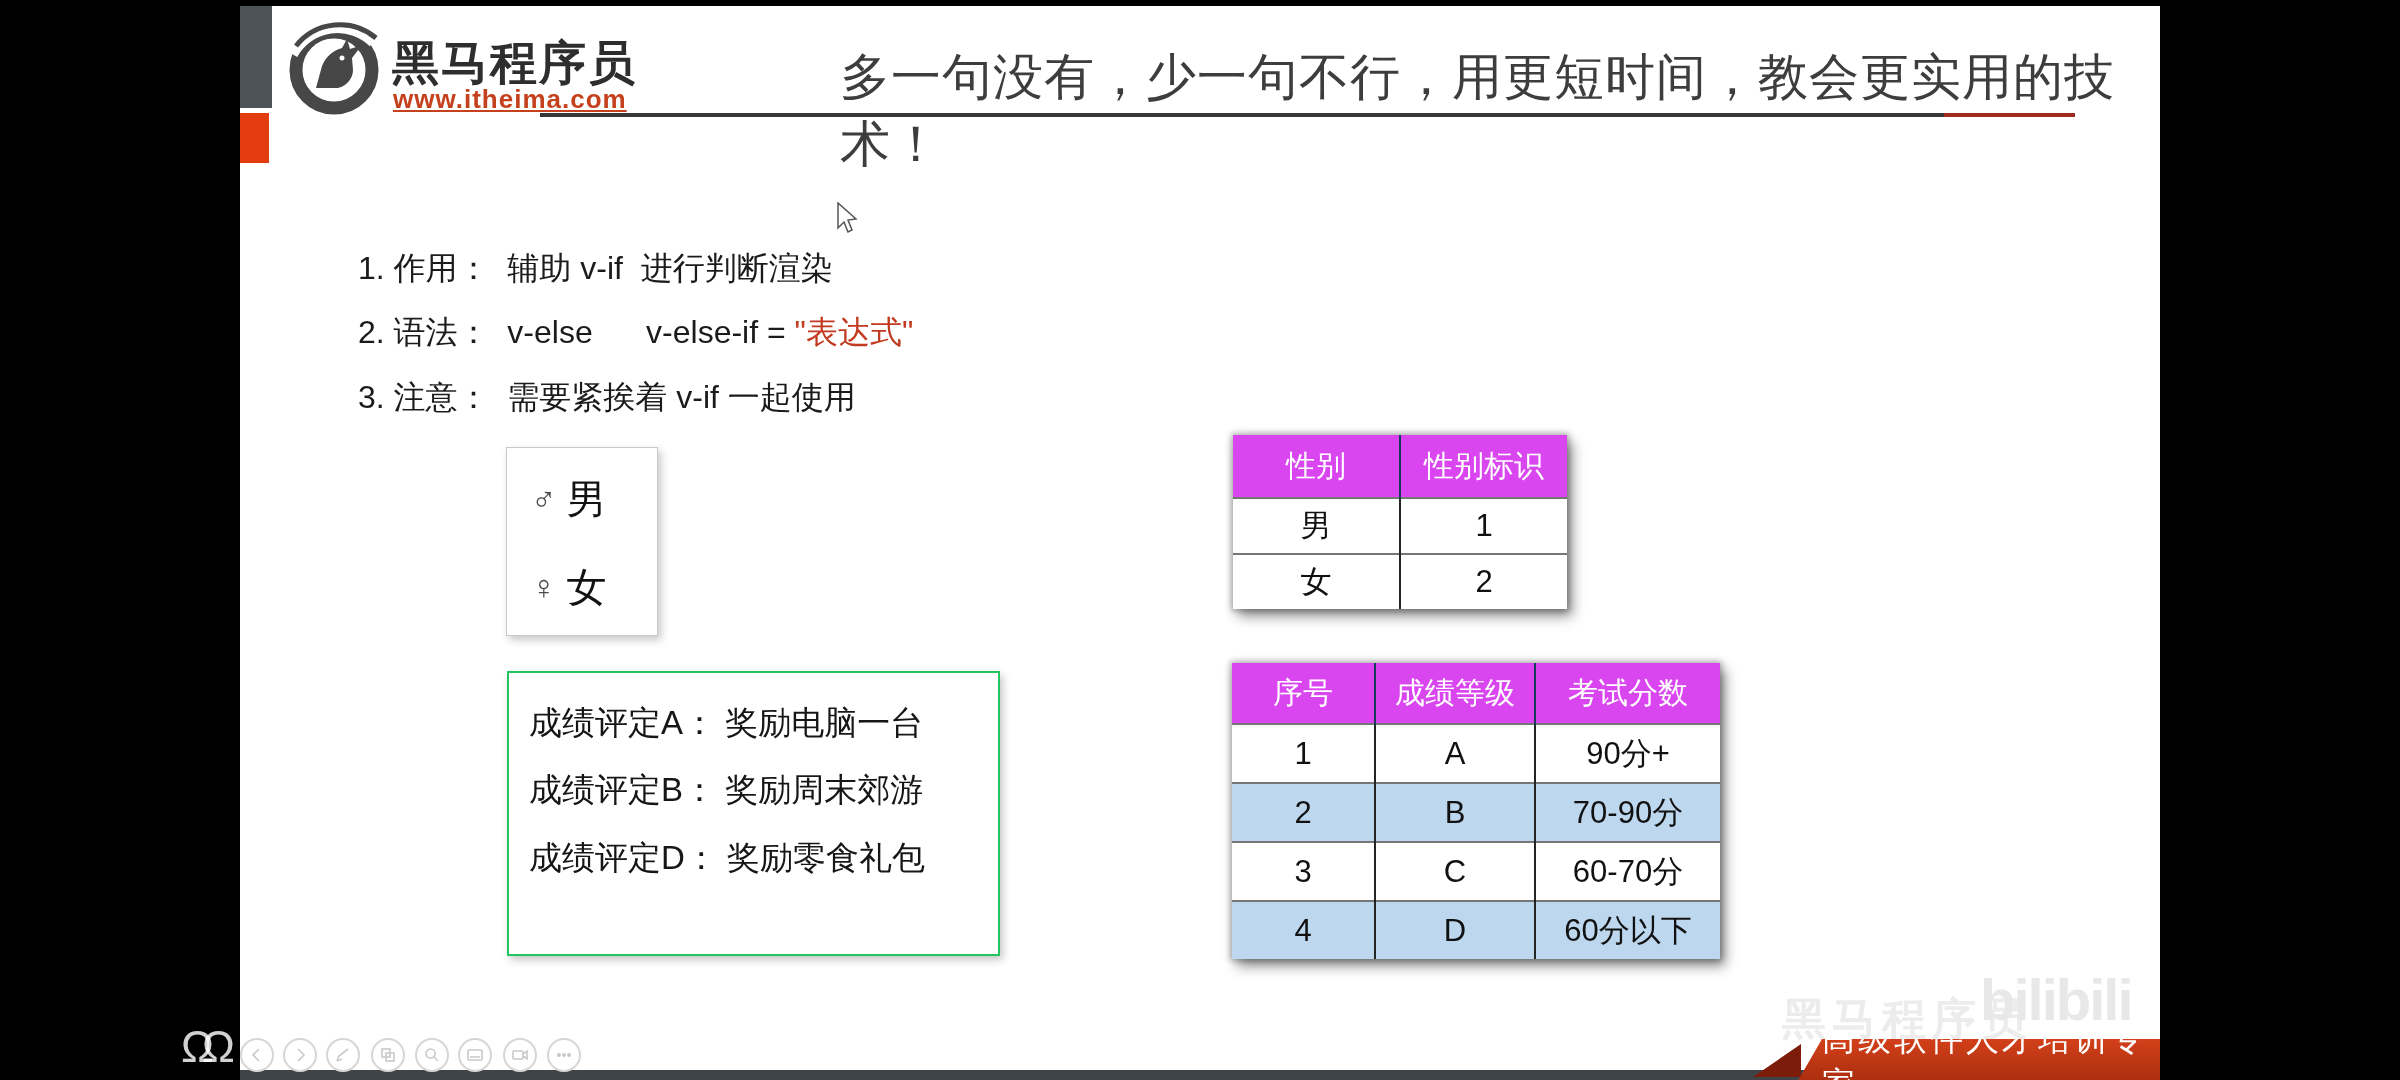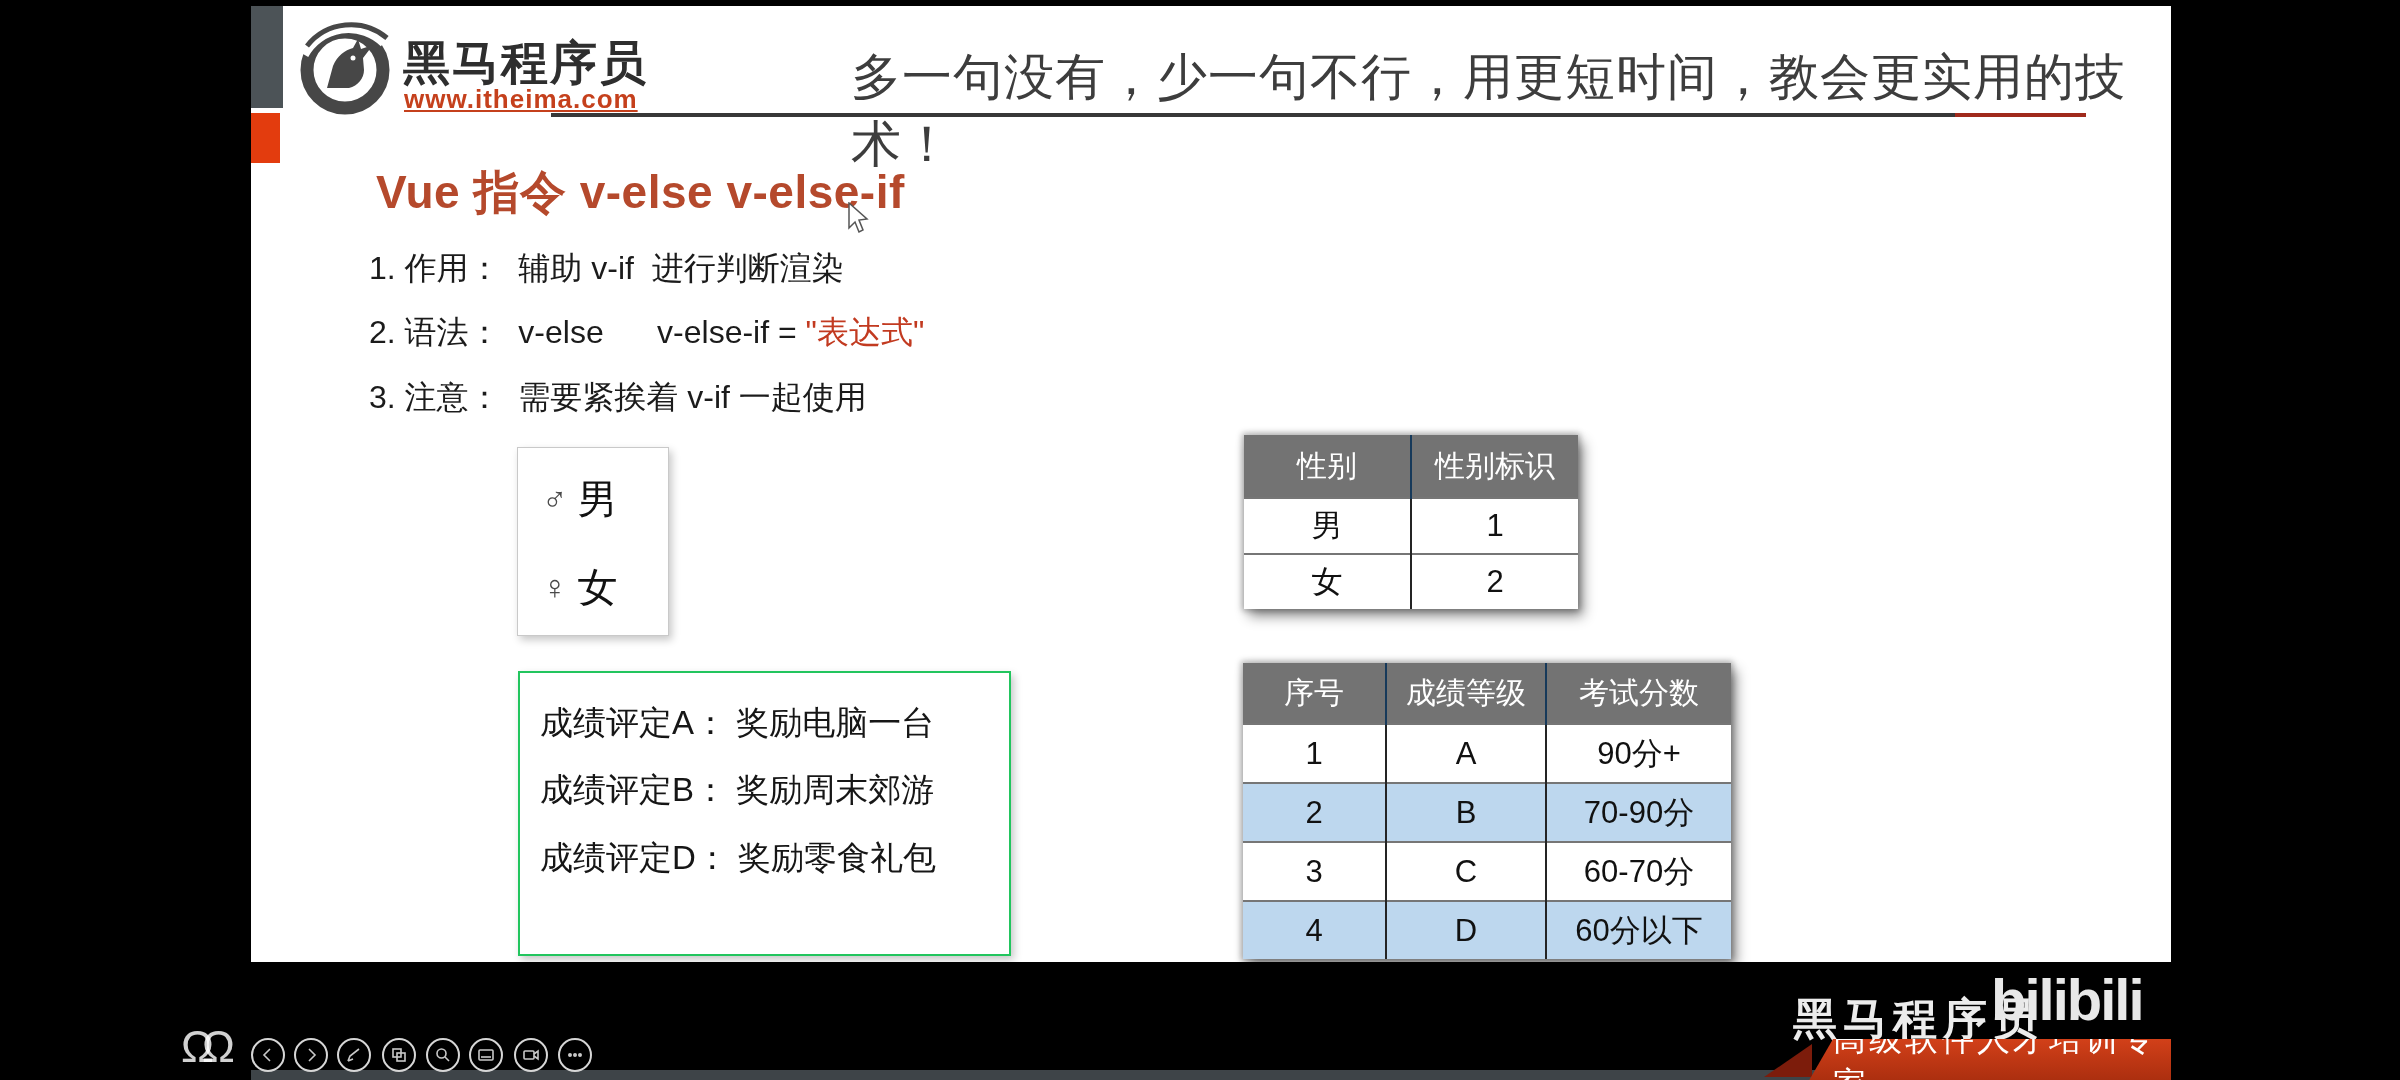--- a/index.html
+++ b/index.html
@@ -1,20 +1,20 @@
 <!DOCTYPE html>
 <html><head>
 <meta charset="utf-8">
 <style>
   html,body{margin:0;padding:0;background:#000;}
   #stage{position:relative;width:2400px;height:1080px;background:#000;overflow:hidden;
          font-family:"Liberation Sans",sans-serif;}
   .abs{position:absolute;}
   
-  .slide{position:absolute;left:240px;top:6px;width:1920px;height:956px;background:#fff;margin-left:11px;}
+  .slide{position:absolute;left:240px;top:6px;width:1920px;height:1074px;background:#fff;}
   .deco-gray{left:0;top:0;width:32px;height:102px;background:#4c5357;}
   .deco-red{left:0;top:107px;width:29px;height:50px;background:#e33c0e;}
   
   .logo{left:46px;top:14px;width:96px;height:96px;}
   .brand{left:152px;top:26px;font-size:47px;font-weight:bold;color:#2e2e2e;letter-spacing:2px;}
   .brand-url{left:153px;top:78px;font-size:26px;font-weight:bold;color:#c5401c;letter-spacing:1px;text-decoration:underline;}
   .slogan{left:600px;top:38px;width:1300px;font-size:50px;color:#3d3d3d;
           font-family:"DejaVu Serif",serif;letter-spacing:1px;}
   .rule{left:300px;top:107px;width:1535px;height:4px;background:#383838;}
   .rule-red{left:1704px;top:107px;width:131px;height:4px;background:#a02a1c;}
@@ -36,21 +36,21 @@
   
   .grades{left:267px;top:665px;width:489px;height:281px;background:#fff;border:2px solid #22c55e;
           box-shadow:3px 4px 8px rgba(0,0,0,.22);}
   .gline{position:absolute;left:20px;font-size:33px;color:#161616;white-space:pre;}
   .gl0{top:28px;} .gl1{top:95px;} .gl2{top:163px;} .gl3{top:230px;}
   
   table{border-collapse:collapse;table-layout:fixed;
         box-shadow:5px 7px 12px rgba(0,0,0,.45),0 0 6px 2px rgba(0,0,0,.28);}
   .tbl1{left:993px;top:429px;width:334px;}
   .tbl2{left:992px;top:657px;width:488px;}
-  th{background:#737373;color:#fff;font-weight:normal;font-size:30px;border-left:2px solid #16395a;}
+  th{background:#d946ef;color:#fff;font-weight:normal;font-size:30px;border-left:2px solid #16395a;}
   th:first-child{border-left:none;}
   td{font-size:31px;color:#111;text-align:center;background:#fff;
      border-left:2px solid #242424;border-top:2px solid #767676;}
   td:first-child{border-left:none;}
   .tbl1 th{height:60px;} .tbl1 td{height:52px;}
   .tbl2 th{height:58px;} .tbl2 td{height:55px;}
   .rowblue td{background:#bdd7ee;}
   
   .ghost-brand{left:1542px;top:984px;font-size:44px;font-weight:bold;color:#ececec;
                letter-spacing:6px;z-index:2;}
@@ -91,21 +91,20 @@
         <path d="M30,68 L36,46 C40,36 48,30 56,28 L61,19 L64,29 L76,25 L66,38 L67,50 C67,58 61,66 52,68 Z" fill="#474747"></path>
         <circle cx="56" cy="38" r="2.5" fill="#fff"></circle>
       </svg>
     </div>
     <div class="abs brand">黑马程序员</div>
     <div class="abs brand-url">www.itheima.com</div>
     <div class="abs slogan">多一句没有，少一句不行，用更短时间，教会更实用的技术！</div>
     <div class="abs rule"></div>
     <div class="abs rule-red"></div>
 
-    <div class="abs title">Vue 指令 v-else v-else-if</div>
     <div class="abs cursor">
       <svg viewBox="0 0 24 34" width="24" height="34">
         <path d="M2,1 L2,26 L8,20 L12,30 L16,28 L12,18 L20,17 Z" fill="#fff" stroke="#555" stroke-width="1.5"></path>
       </svg>
     </div>
 
     <div class="abs pt pt1">1. 作用：  辅助 v-if  进行判断渲染</div>
     <div class="abs pt pt2"><span>2. 语法：  v-else      v-else-if = </span><span class="red-hl">"表达式"</span></div>
     <div class="abs pt pt3">3. 注意：  需要紧挨着 v-if 一起使用</div>
 

